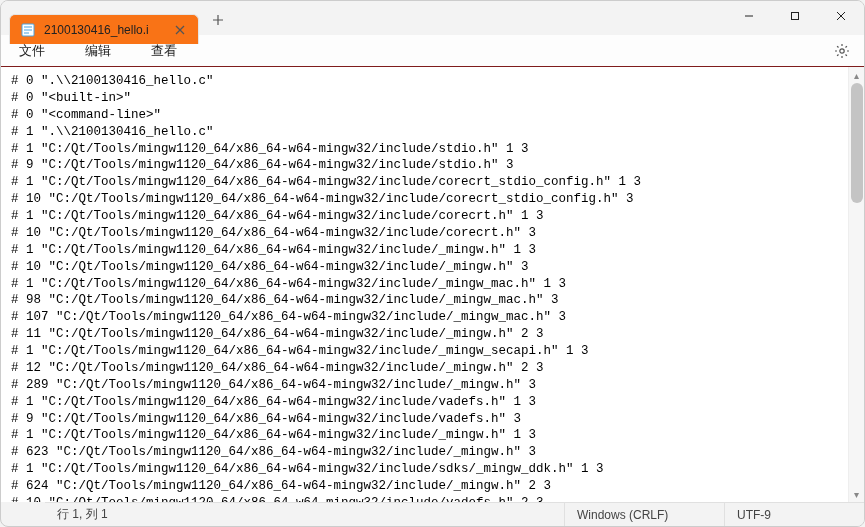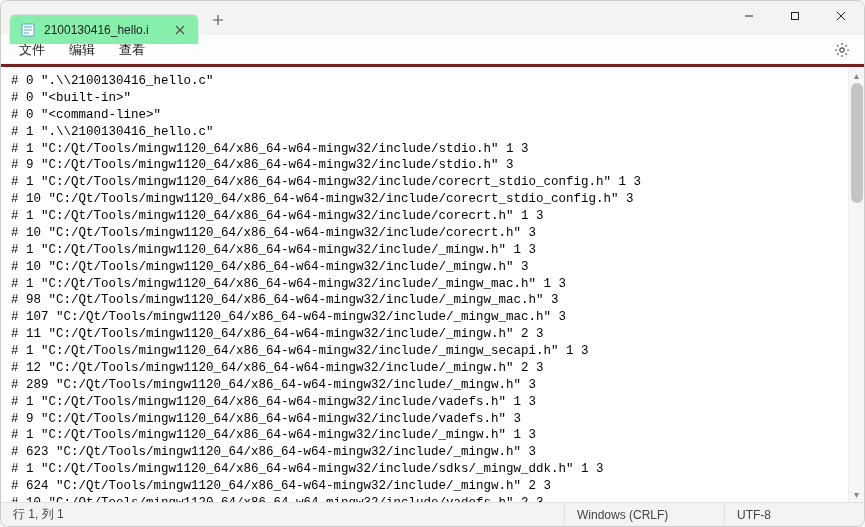--- a/index.html
+++ b/index.html
@@ -26,21 +26,21 @@
   .tabwrap {
     display: flex;
     align-items: center;
     height: 100%;
     padding-left: 8px;
     gap: 4px;
   }
   .tab {
     display: flex;
     align-items: center;
-    background: #86efac;
+    background: #f97316;
     border-radius: 6px 6px 0 0;
     padding: 0 10px;
     height: 30px;
     margin-top: 22px;
     gap: 8px;
     min-width: 190px;
     border: 1px solid #e5e5e5;
     border-bottom: none;
   }
   .tab .icon {
@@ -78,25 +78,25 @@
     width: 46px; height: 30px;
     display: inline-flex; align-items: center; justify-content: center;
     color: #222;
     cursor: pointer;
   }
 
   
   .menubar {
     height: 32px;
     background: #fdfdfd;
-    border-bottom: 3px solid #7f1d1d;
+    border-bottom: 1px solid #7f1d1d;
     display: flex;
     align-items: center;
     padding: 0 8px;
-    gap: 4px;
+    gap: 20px;
     justify-content: flex-end;
   }
   .menuitem {
     padding: 4px 10px;
     font-size: 13px;
     color: #222;
     cursor: pointer;
     border-radius: 4px;
   }
   .settingsbtn {
@@ -160,20 +160,21 @@
 
   
   .statusbar {
     height: 24px;
     background: #f3f3f3;
     border-top: 1px solid #e0e0e0;
     display: flex;
     align-items: center;
     font-size: 12px;
     color: #444;
+    margin-left: 44px;
   }
   .statusbar .cell {
     padding: 0 12px;
     height: 100%;
     display: inline-flex;
     align-items: center;
     border-left: 1px solid #e0e0e0;
   }
   .statusbar .cell.first {
     border-left: none;
@@ -262,14 +263,14 @@
     <div class="track">
       <div class="thumb"></div>
     </div>
     <div class="arrow">▾</div>
   </div>
 </div>
 
 <div class="statusbar">
   <div class="cell first">行 1, 列 1</div>
   <div class="cell eol">Windows (CRLF)</div>
-  <div class="cell enc">UTF-8</div>
+  <div class="cell enc">UTF-9</div>
 </div>
 
 </body></html>

